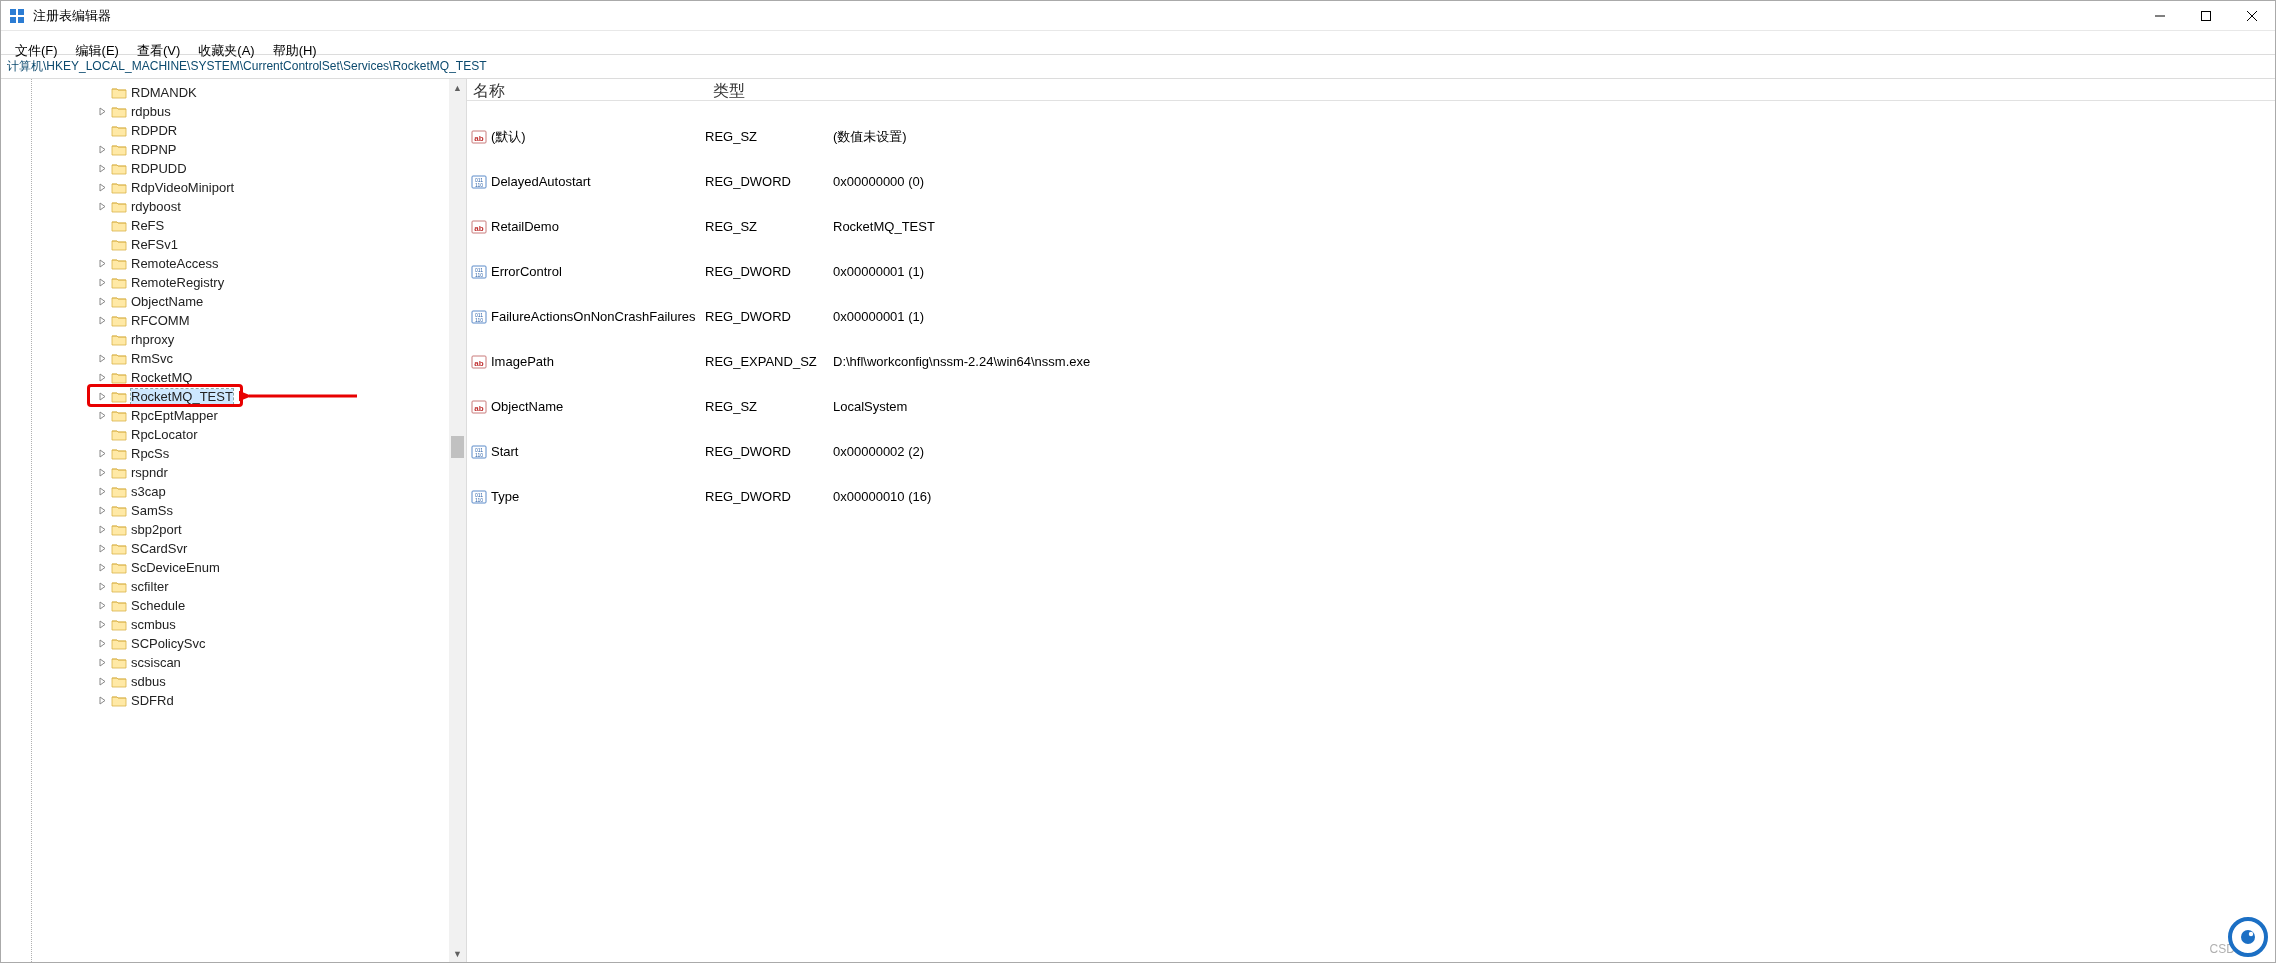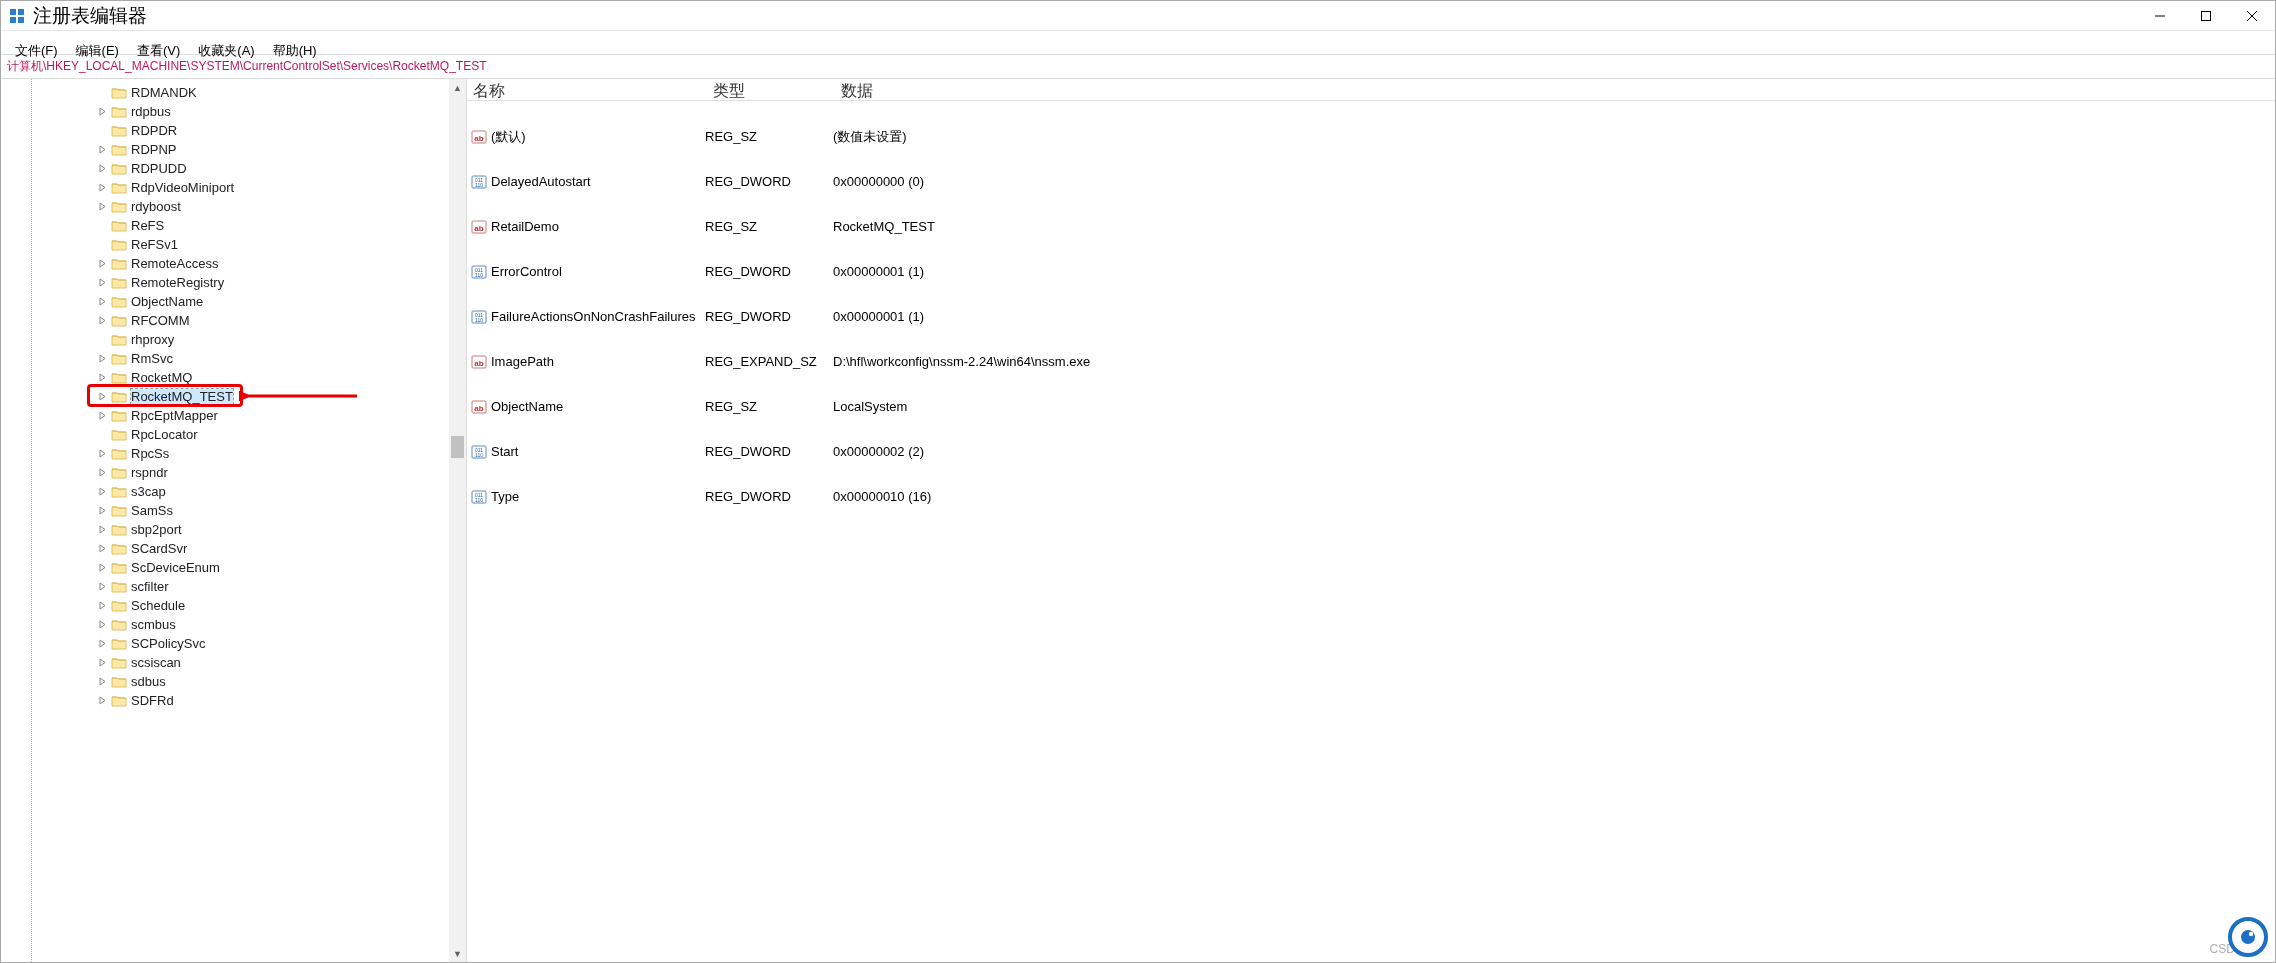--- a/index.html
+++ b/index.html
@@ -1,25 +1,25 @@
 <!DOCTYPE html>
 <html><head>
 <meta charset="utf-8">
 <style>
   * { box-sizing: border-box; margin: 0; padding: 0; }
   body { font-family: "Segoe UI", "Microsoft YaHei", Tahoma, sans-serif; font-size: 13px; background: #fff; overflow: hidden; color: #000; }
   .window { width: 2276px; height: 963px; display: flex; flex-direction: column; border: 1px solid #aaa; background: #fff; }
   .titlebar { height: 30px; display: flex; align-items: center; background: #fff; border-bottom: 1px solid #e8e8e8; }
   .titlebar .app-icon { width: 16px; height: 16px; margin: 0 8px; }
-  .titlebar .title-text { flex: 0 0 auto; font-size: 19px; color: #000; }
+  .titlebar .title-text { flex: 0 0 auto; font-size: 13px; color: #000; }
   .titlebar .spacer { flex: 1; }
   .win-btn { width: 46px; height: 30px; display: flex; align-items: center; justify-content: center; cursor: pointer; color: #000; }
   .menubar { height: 24px; display: flex; align-items: center; padding: 2px 6px; gap: 2px; border-bottom: 1px solid #dcdcdc; }
   .menu-item { padding: 2px 8px; cursor: pointer; margin-top: 16px; }
-  .addressbar { height: 24px; border-bottom: 1px solid #dcdcdc; display: flex; align-items: center; padding: 0 6px; font-size: 12px; color: #be185d; }
+  .addressbar { height: 24px; border-bottom: 1px solid #dcdcdc; display: flex; align-items: center; padding: 0 6px; font-size: 12px; color: #0c4a6e; }
   .content { flex: 1; display: flex; overflow: hidden; }
   .tree-wrap { position:relative; width: 466px; border-right: 1px solid #dcdcdc; display: flex; padding-left: 92px; }
   .tree-spine { position:absolute; left:30px; top:-4px; bottom:-20px; width:1px; border-left:1px dotted #b0b0b0; }
   .tree-slot { position:relative; flex: 1; overflow-y: hidden; overflow-x: hidden; padding-top: 4px; }
   .tree-row { display: flex; align-items: center; height: 19px; padding-left: 2px; cursor: pointer; position:relative; }
   .exp { width: 14px; height: 14px; display: flex; align-items: center; justify-content: center; color: #666; font-size: 11px; margin-right: 2px; }
   .folder-icon { width: 16px; height: 14px; display: flex; align-items: center; justify-content: center; margin-right: 4px; }
   .tree-label { white-space: nowrap; color: #222; }
   .tree-row.selected .tree-label { background: #cde8ff; outline: 1px dashed #8aa; }
   .highlight-box { position: absolute; border: 3px solid #e80000; border-radius: 4px; pointer-events: none; }
@@ -550,21 +550,20 @@
             </marker>
           </defs>
         <line x1="118" y1="12" x2="10" y2="12" stroke="#e80000" stroke-width="3" marker-end="url(#ah)"></line>
       </svg>
     </div>
 
     <div class="list-wrap">
       <div class="list-header">
         <div class="col col-name">名称</div>
         <div class="col col-type">类型</div>
-        <div class="col col-data">数据</div>
       </div>
       <div class="list-body" id="list-body">
           <div class="list-row">
             <span class="val-icon">
               <svg width="16" height="16" viewBox="0 0 16 16">
                 <rect x="1" y="2" width="14" height="12" rx="1" fill="#fff" stroke="#c97a7a" stroke-width="1"></rect>
                 <text x="8" y="12" font-size="8" text-anchor="middle" fill="#c03030" font-family="Arial" font-weight="bold">ab</text>
               </svg>
             </span>
             <span class="cell-name">(默认)</span>

